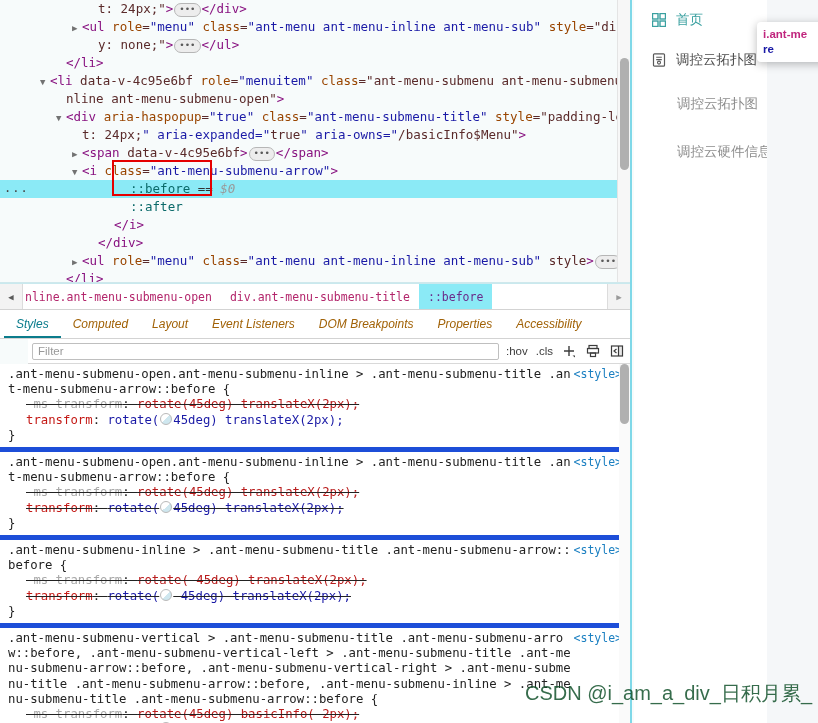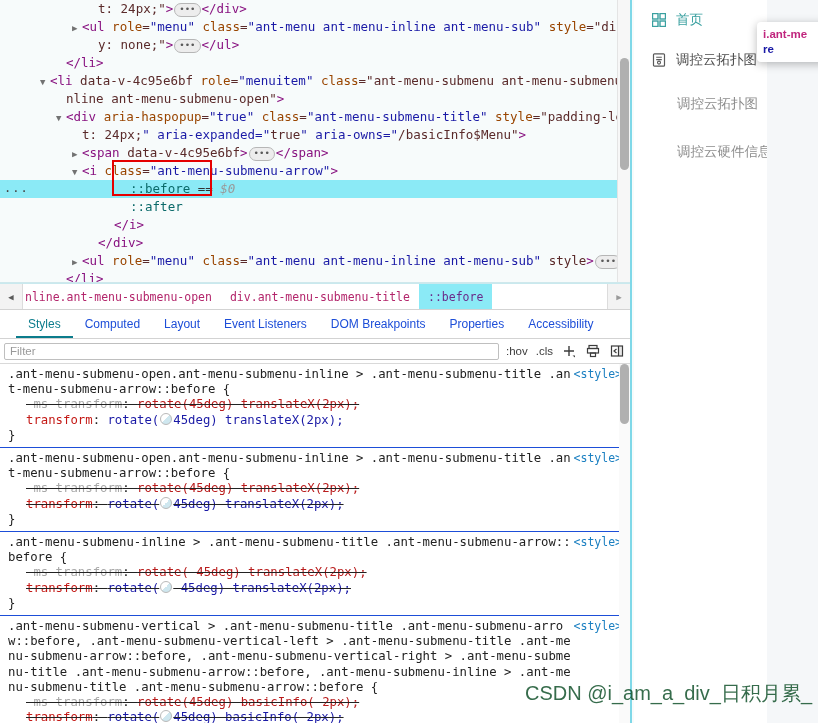--- a/index.html
+++ b/index.html
@@ -120,39 +120,41 @@
   }
   .crumb.cut{padding-left:2px;}
   .crumb.active{background:#8beaf6;color:#6a2a8a;}
 
   
   .tabs{
     display:flex;align-items:center;
     height:28px;
     background:#fff;
     border-bottom:1px solid #d3d3d3;
-    padding-left:16px;
+    padding-left:4px;
     font-family:"Liberation Sans",sans-serif;
     font-size:12px;
+    font-style:italic;
   }
   .tab{
     padding:0 12px;height:28px;line-height:28px;
-    color:#1d4ed8;white-space:nowrap;
+    color:#a16207;white-space:nowrap;
     box-sizing:border-box;
   }
   .tab.active{color:#0b7c8c;border-bottom:2px solid #0b7c8c;font-weight:normal;}
 
   
   .filter-row{
     display:flex;align-items:center;
     height:24px;
     background:#fff;
     border-bottom:1px solid #d9d9d9;
     padding:0 4px;
     gap:6px;
+    margin-left:28px;
   }
   .filter-input{
     flex:1;height:17px;
     border:1px solid #bfbfbf;border-radius:2px;
     background:#fff;
     font-family:"Liberation Sans",sans-serif;
     font-size:11.5px;color:#666;
     padding:0 5px;
     outline:none;
     box-sizing:border-box;
@@ -170,21 +172,21 @@
 
   
   .rules{
     position:relative;
     height:calc(723px - 282px - 25px - 28px - 24px);
     overflow:hidden;
     background:#fff;
   }
   .rule{
     position:relative;
-    border-bottom:1px solid #1d4ed8;
+    border-bottom:5px solid #1d4ed8;
     padding:3px 6px 4px 8px;
     font-family:"DejaVu Sans Mono","Liberation Mono",monospace;
     font-size:12.3px;
     line-height:15.2px;
     color:#222;
     background:#fff;
   }
   .rule .sel-txt{color:#222;display:block;padding-right:52px;word-break:break-all;}
   .rule .origin{
     position:absolute;right:8px;top:3px;

